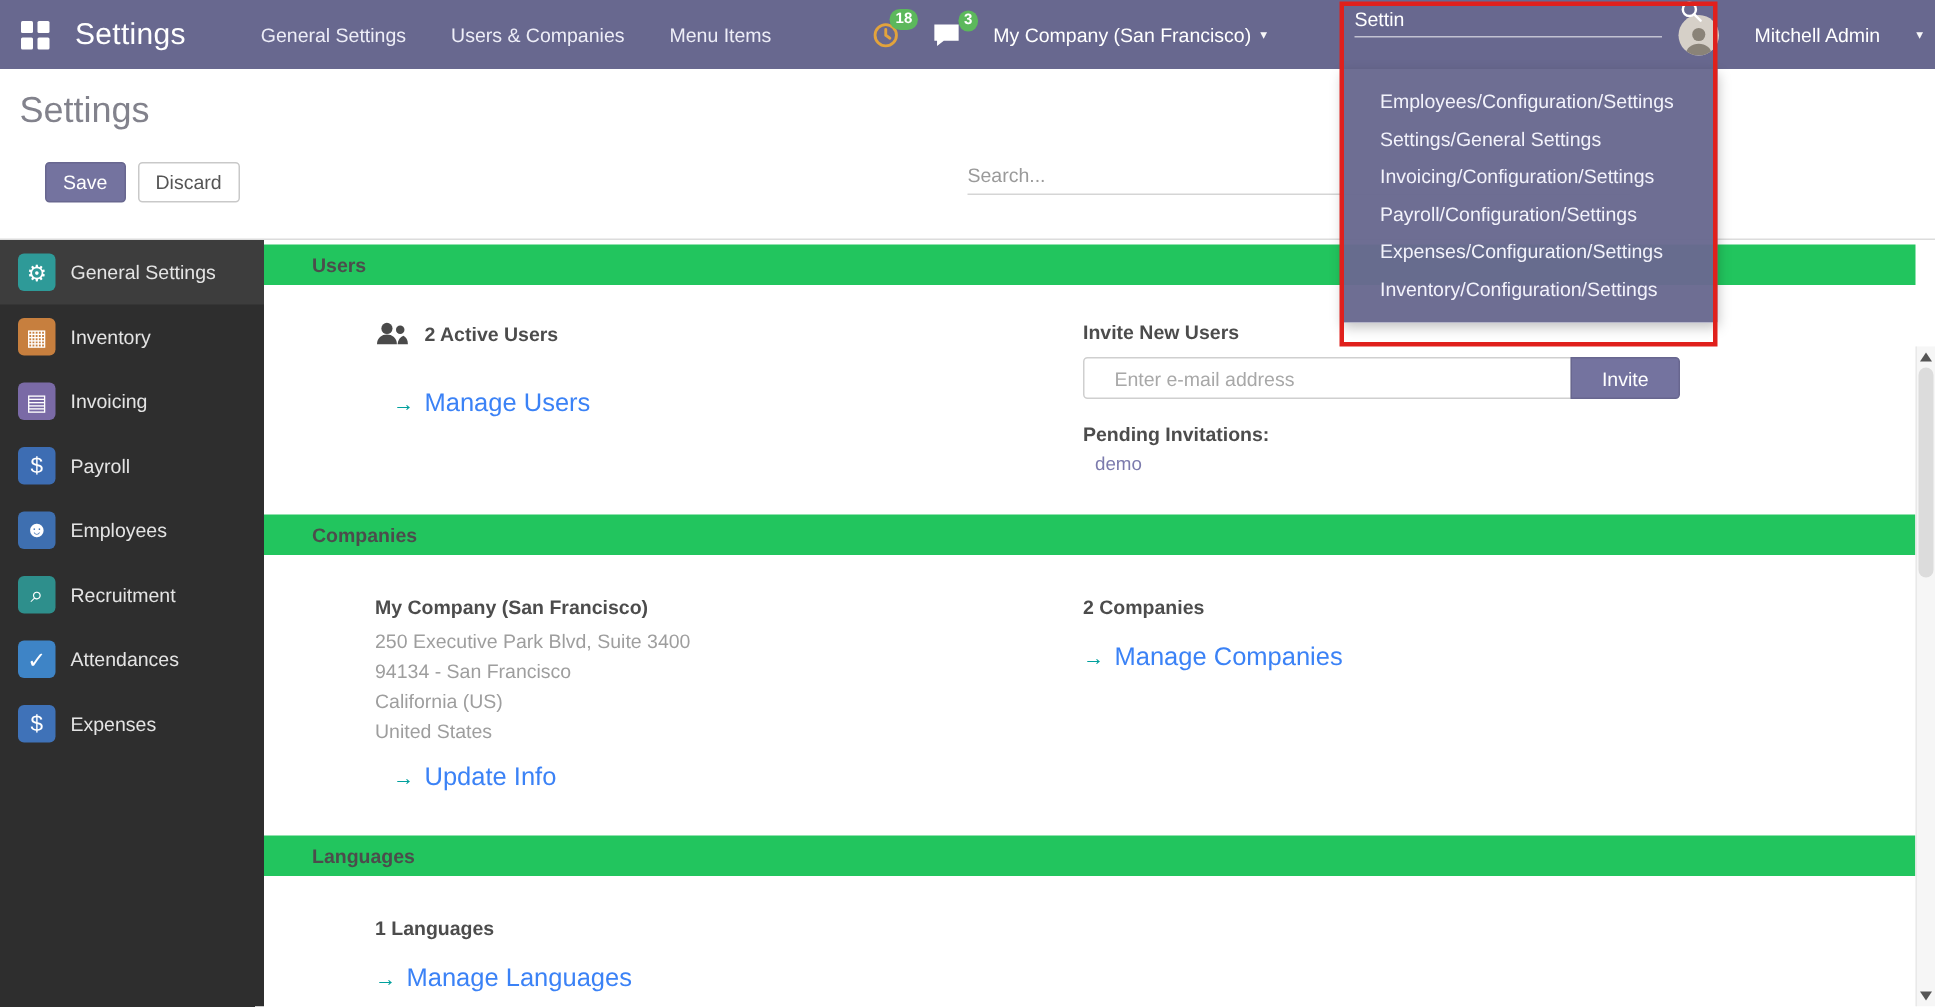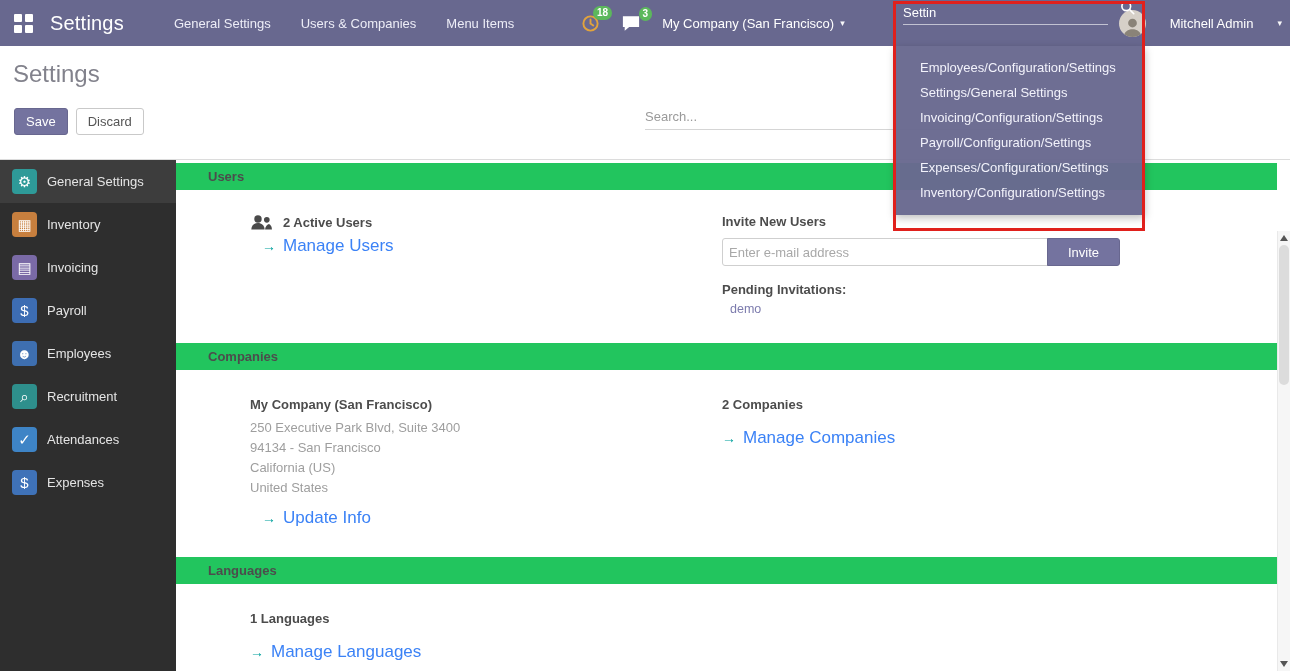--- a/index.html
+++ b/index.html
@@ -19,21 +19,21 @@
   .badge{position:absolute;top:-8px;right:-12px;background:#5cb85c;color:#fff;font-size:10px;line-height:1;padding:2px 4px;border-radius:8px;font-weight:700}
   .company-switcher{margin-right:12px;display:flex;align-items:center;gap:6px;cursor:pointer;white-space:nowrap}
   .caret{font-size:9px;opacity:.95}
   .search-gap{width:262px;flex:none}
   .user-menu{display:flex;align-items:center;gap:24px;cursor:pointer;white-space:nowrap}
   .avatar{width:27px;height:27px;border-radius:50%;background:#d6d0c8;overflow:hidden;display:flex;align-items:flex-end;justify-content:center;flex:none}
 
   
   .control-panel{position:relative;height:114px;background:#fff;border-bottom:1px solid #dcdcdc}
   .page-title{position:absolute;left:13px;top:14px;font-size:24px;font-weight:400;color:#82828c}
-  .cp-buttons{position:absolute;left:14px;top:62px;display:flex;gap:8px}
+  .cp-buttons{position:absolute;left:30px;top:62px;display:flex;gap:8px}
   .btn{font-size:13px;padding:5px 11px;border-radius:3px;border:1px solid transparent;cursor:pointer;font-family:inherit}
   .btn-primary{background:#74739f;border-color:#68678f;color:#fff}
   .btn-secondary{background:#fff;border-color:#c9c9c9;color:#555}
   .cp-search{position:absolute;left:645px;top:58px;width:442px;height:26px;border:none;border-bottom:1px solid #d5d5d5;font-size:13px;color:#555;outline:none;background:transparent;font-family:inherit}
   .cp-search::placeholder{color:#9a9a9a}
 
   
   .page-body{display:flex;height:511px;position:relative}
   .sidebar{width:176px;background:#2e2e2e;flex:none}
   .side-item{height:43px;display:flex;align-items:center;gap:10px;padding-left:12px;cursor:pointer;color:#e4e4e4}
@@ -42,27 +42,27 @@
   .side-label{font-size:13px}
 
   .main{flex:1;padding-right:13px;overflow:hidden}
   .section-bar{height:27px;background:#22c55e;display:flex;align-items:center;padding-left:32px;font-weight:700;color:#4c4c4c;font-size:13px}
   .bar-users{margin-top:3px}
   .section-body{padding:24px 0 0 74px;display:grid;grid-template-columns:472px 1fr;overflow:hidden}
   .sb-users{height:153px}
   .sb-companies{height:187px;padding-top:27px}
   .sb-langs{height:87px;padding-top:27px}
   .bold{font-weight:700;color:#4c4c4c;font-size:13px}
-  .users-row{display:flex;align-items:center;gap:10px;margin-bottom:5px}
+  .users-row{display:flex;align-items:center;gap:10px;margin-bottom:28px}
   .link-row{display:flex;align-items:center;cursor:pointer}
   .indent{padding-left:12px}
   .arrow{color:#00a09d;font-weight:700;margin-right:7px;font-size:14px;line-height:1}
   .link-text{color:#3b82f6;font-size:17px}
   .invite-row{display:flex;margin-top:9px;width:398px}
-  .invite-input{flex:1;height:28px;border:1px solid #cfcfcf;border-radius:3px 0 0 3px;padding:0 6px;font-size:13px;color:#c2410c;outline:none;font-family:inherit}
+  .invite-input{flex:1;height:28px;border:1px solid #cfcfcf;border-radius:3px 0 0 3px;padding:0 20px;font-size:13px;color:#c2410c;outline:none;font-family:inherit}
   .invite-input::placeholder{color:#a8a8a8}
   .invite-btn{height:28px;padding:0 20px;border-radius:0 3px 3px 0;margin-left:-1px}
   .pending{margin-top:16px}
   .demo-link{display:inline-block;margin:5px 0 0 8px;color:#7c7bad;cursor:pointer;font-size:12.5px}
   .addr{color:#9e9e9e;line-height:20px;font-size:13px;margin-top:6px}
   .mt10{margin-top:10px}
   .mt16{margin-top:16px}
 
   
   .scrollbar{position:absolute;right:0;top:71px;width:13px;height:440px;background:#f6f6f6;border-left:1px solid #e9e9e9;z-index:2;cursor:pointer}

